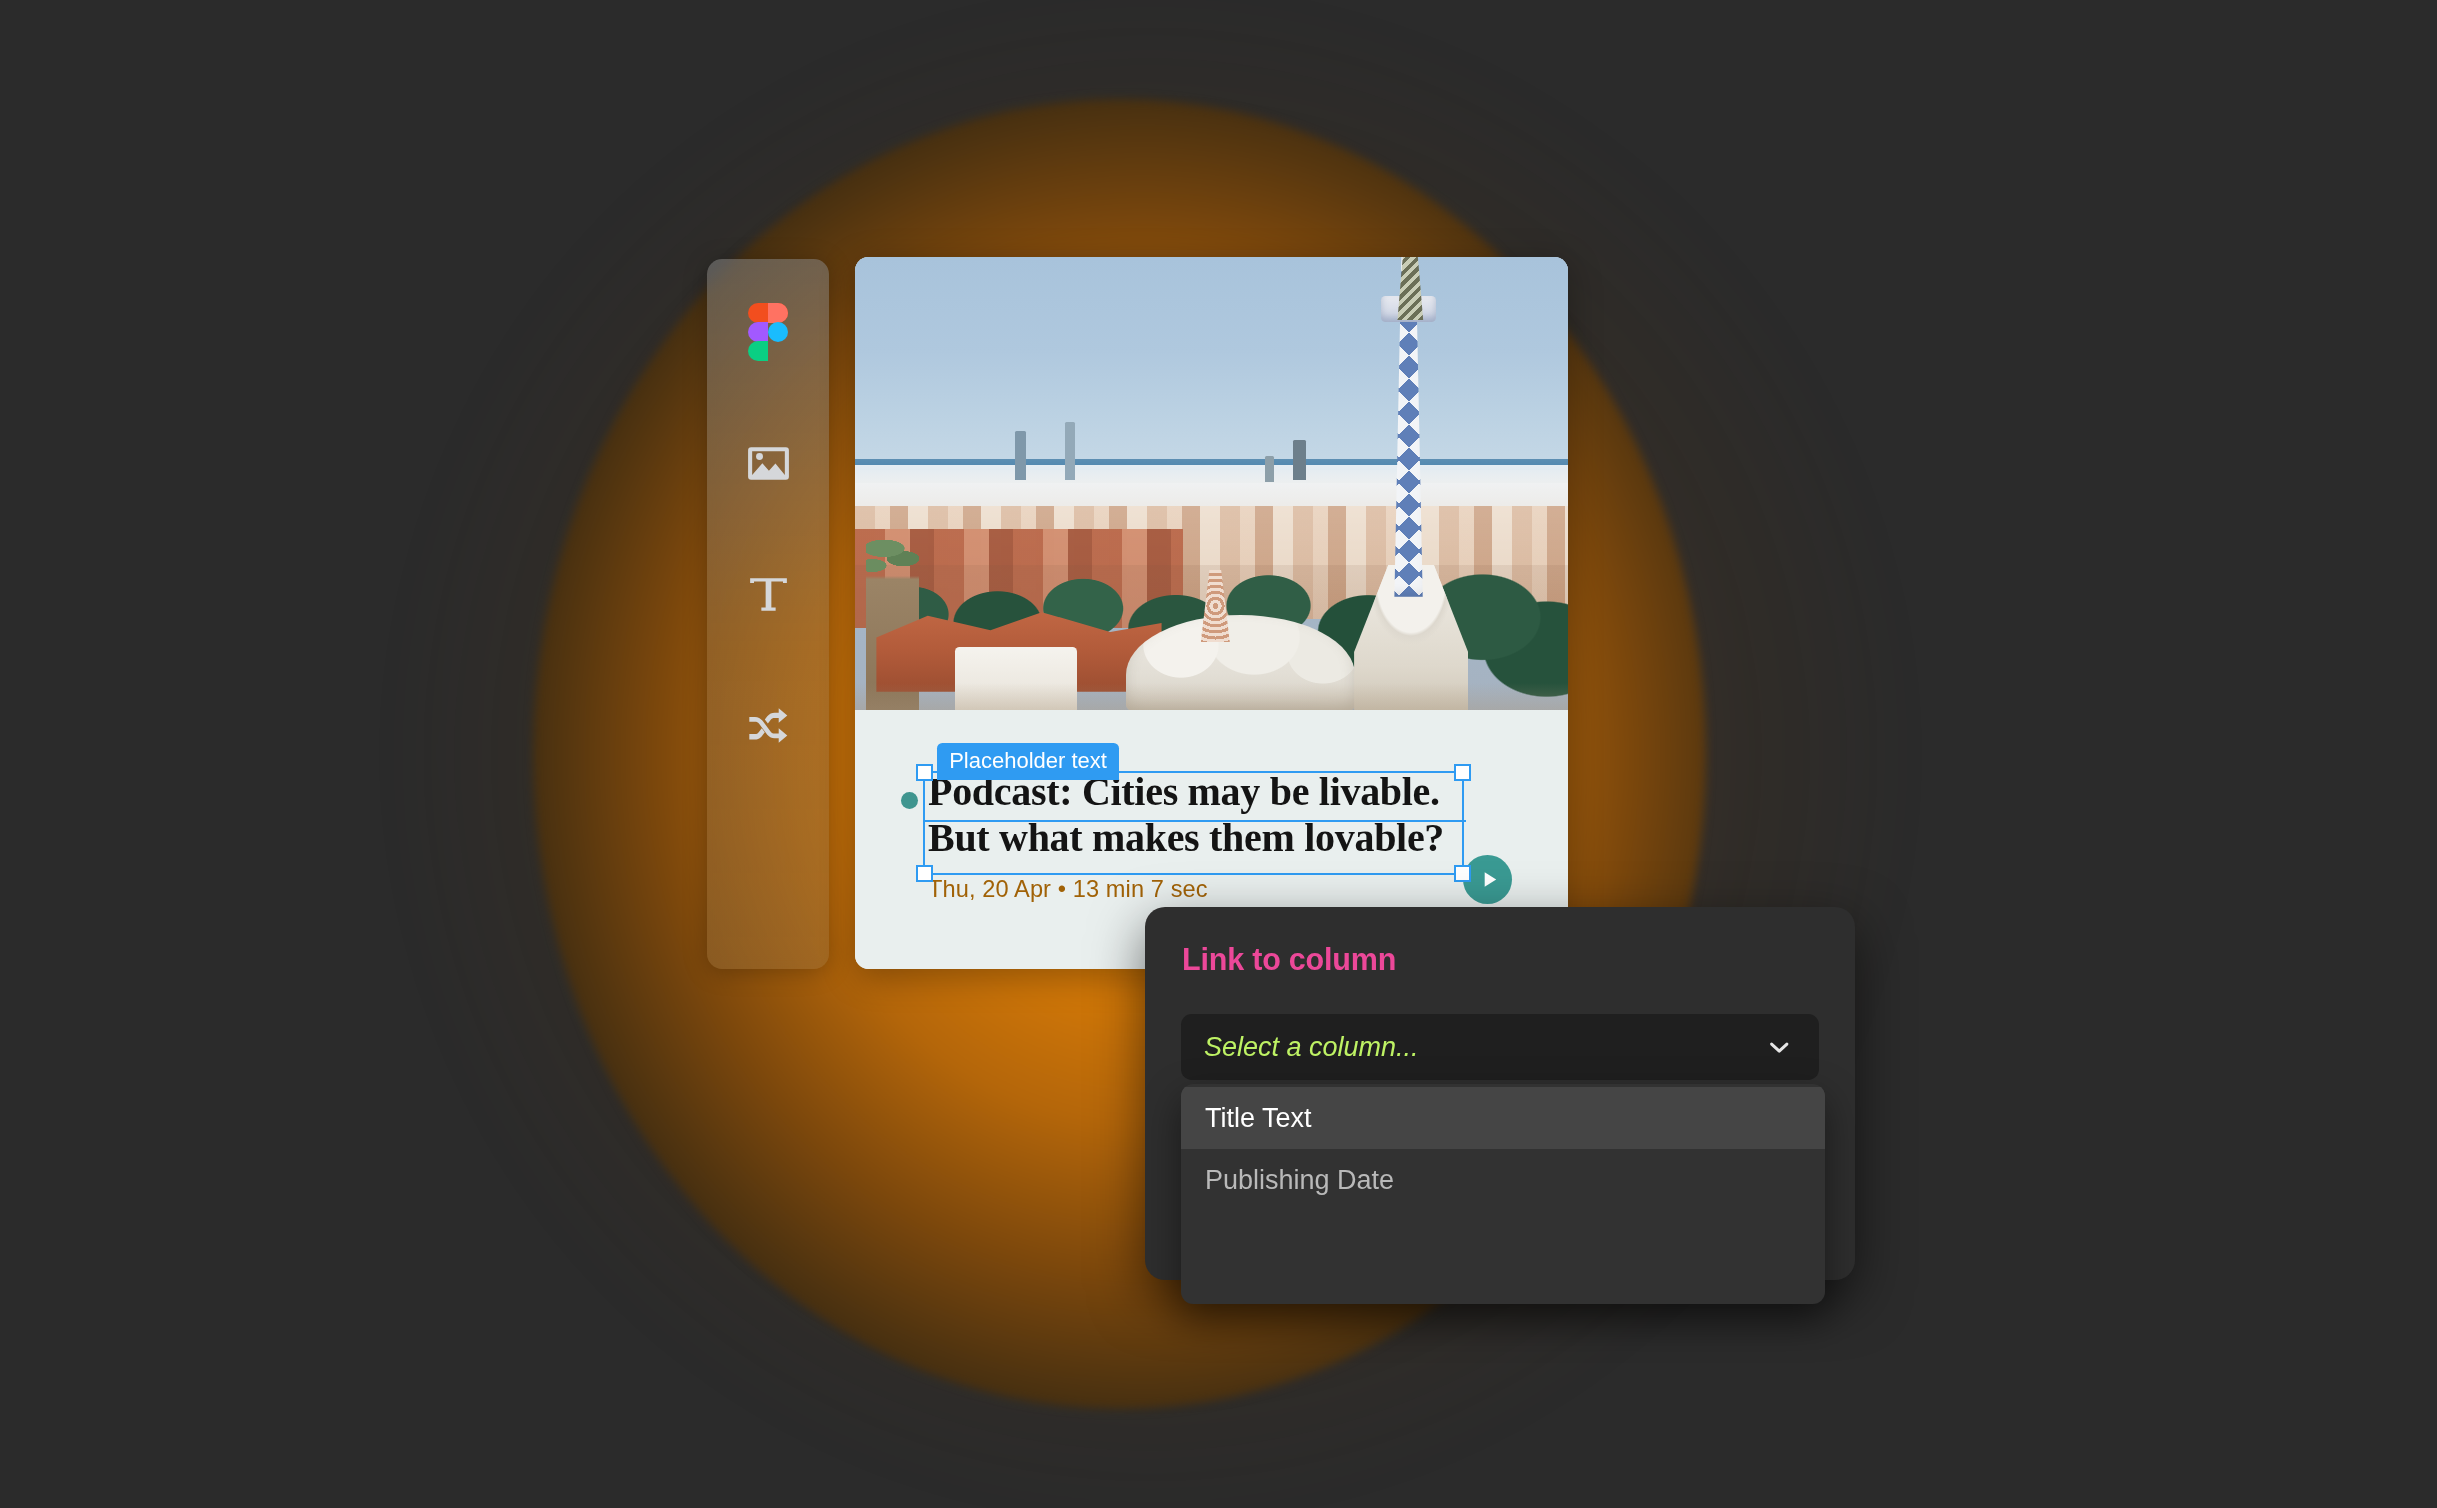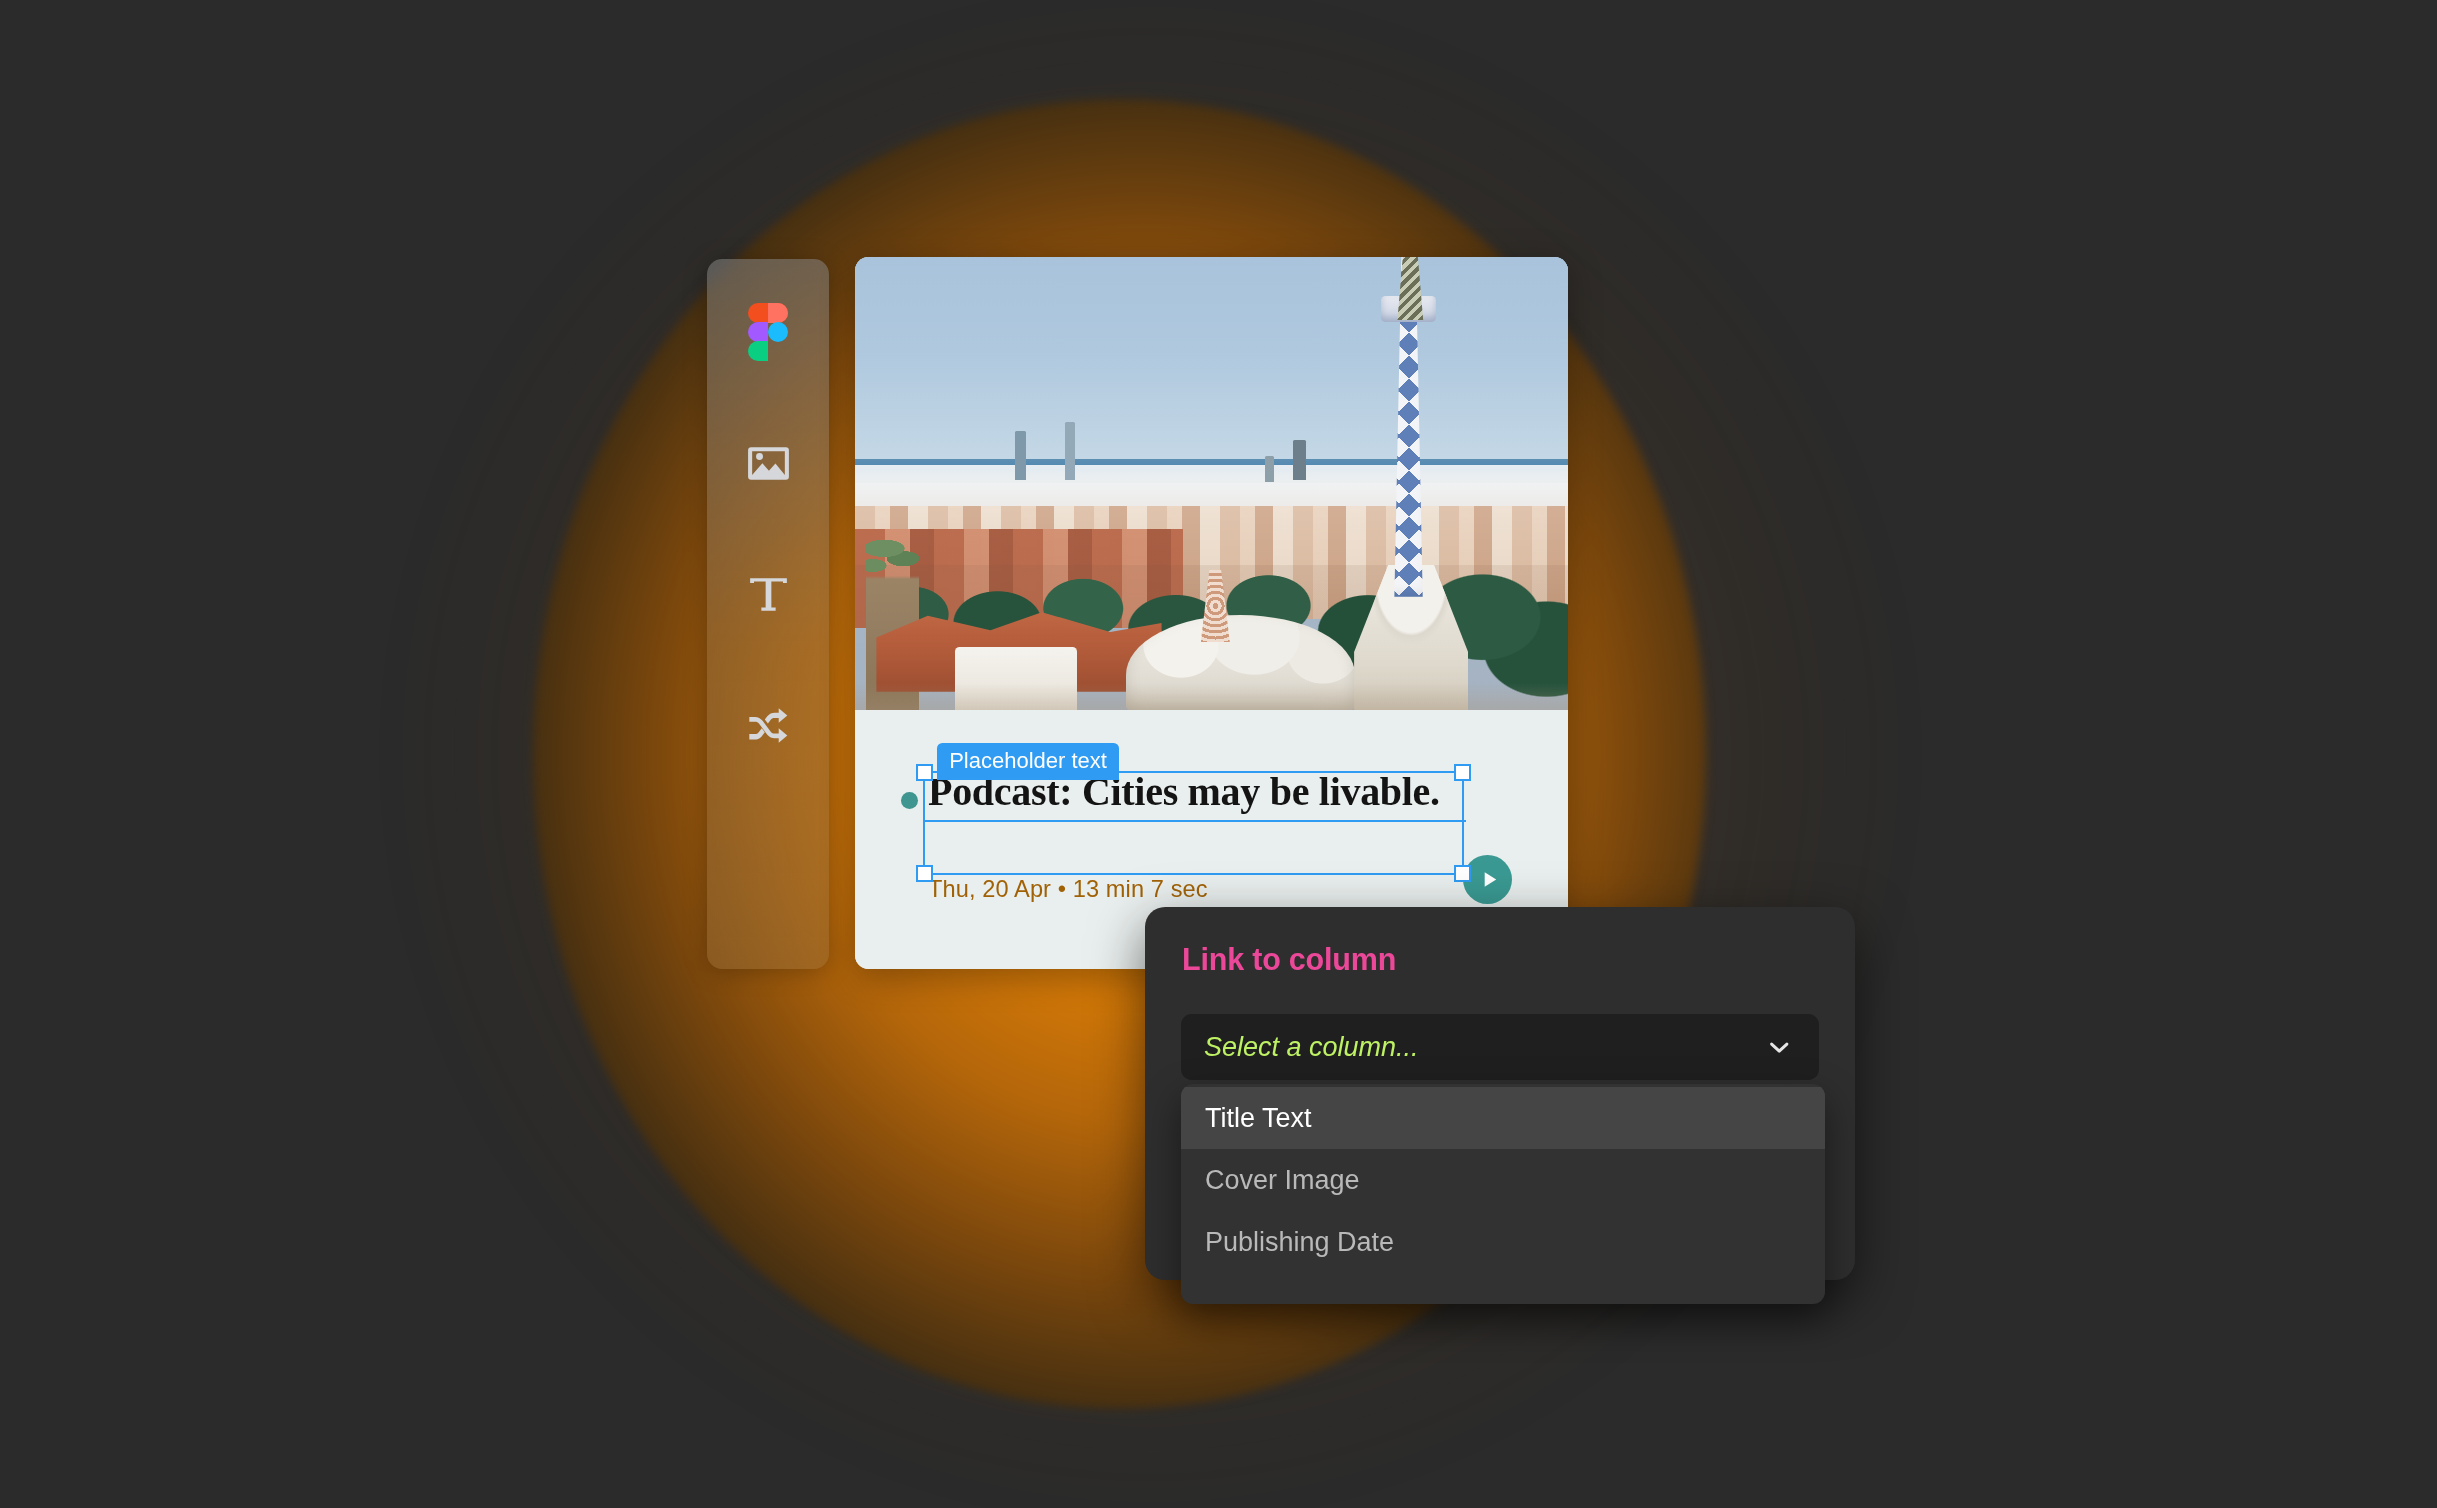--- a/index.html
+++ b/index.html
@@ -470,20 +470,21 @@
       <div class="gaudi-spire"></div>
       <div class="gaudi-band"></div>
       <div class="gaudi-top"></div>
       <div class="foreground"></div>
     </div>
 
     <div class="card-body">
       <div class="bullet"></div>
       <div class="card-title">
         <div>Podcast: Cities may be livable.</div>
+        <div>But what makes them lovable?</div>
       </div>
       <div class="card-meta">Thu, 20 Apr • 13 min 7 sec</div>
     </div>
   </div>
 
   <div class="play-btn">
     <svg width="23" height="23" viewBox="0 0 24 24">
       <path fill="#ffffff" d="M7 4.5L19 12 7 19.5z"></path>
     </svg>
   </div>
@@ -505,18 +506,17 @@
       <span class="chevron">
         <svg width="30.5" height="30.5" viewBox="0 0 24 24">
           <path fill="none" stroke="#e6e6e6" stroke-width="2.4" stroke-linecap="round" stroke-linejoin="round" d="M6 9.5l6 5.5 6-5.5"></path>
         </svg>
       </span>
     </div>
   </div>
 
   <div class="options">
     <div class="option active">Title Text</div>
-    <div class="option">Cover Image</div>
     <div class="option">Publishing Date</div>
   </div>
 
 </div>
 
 
 </body></html>

